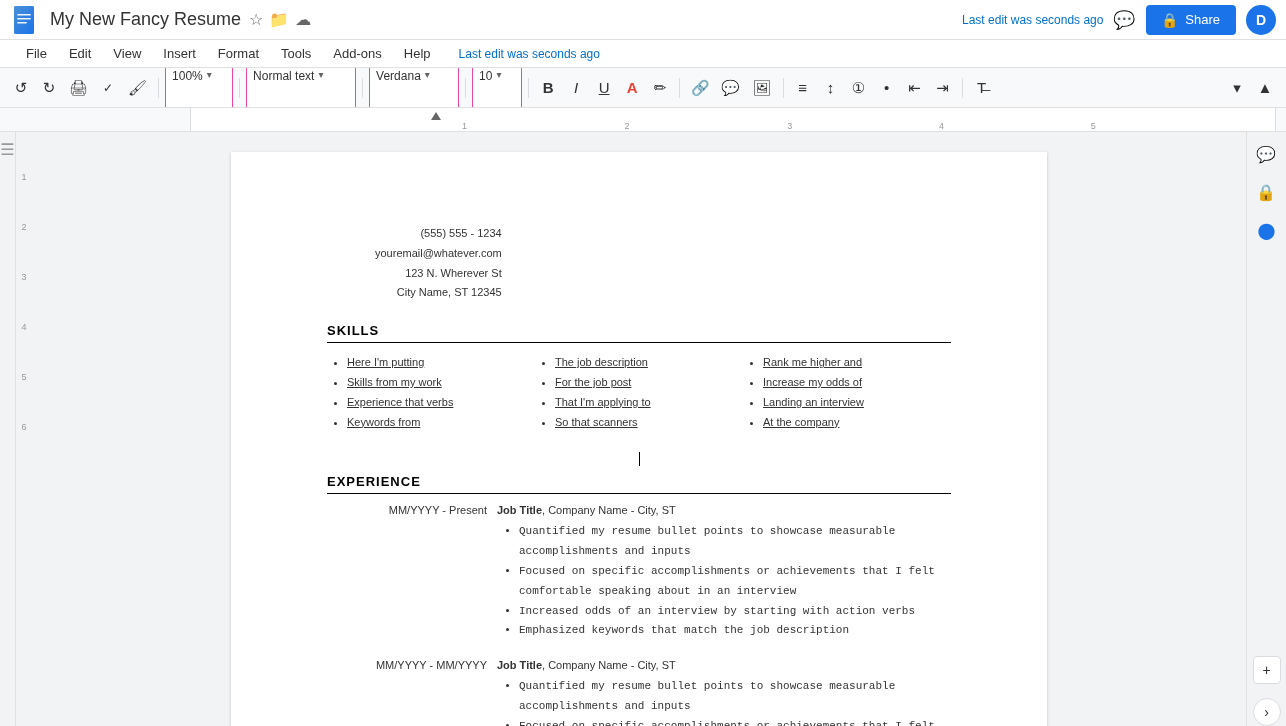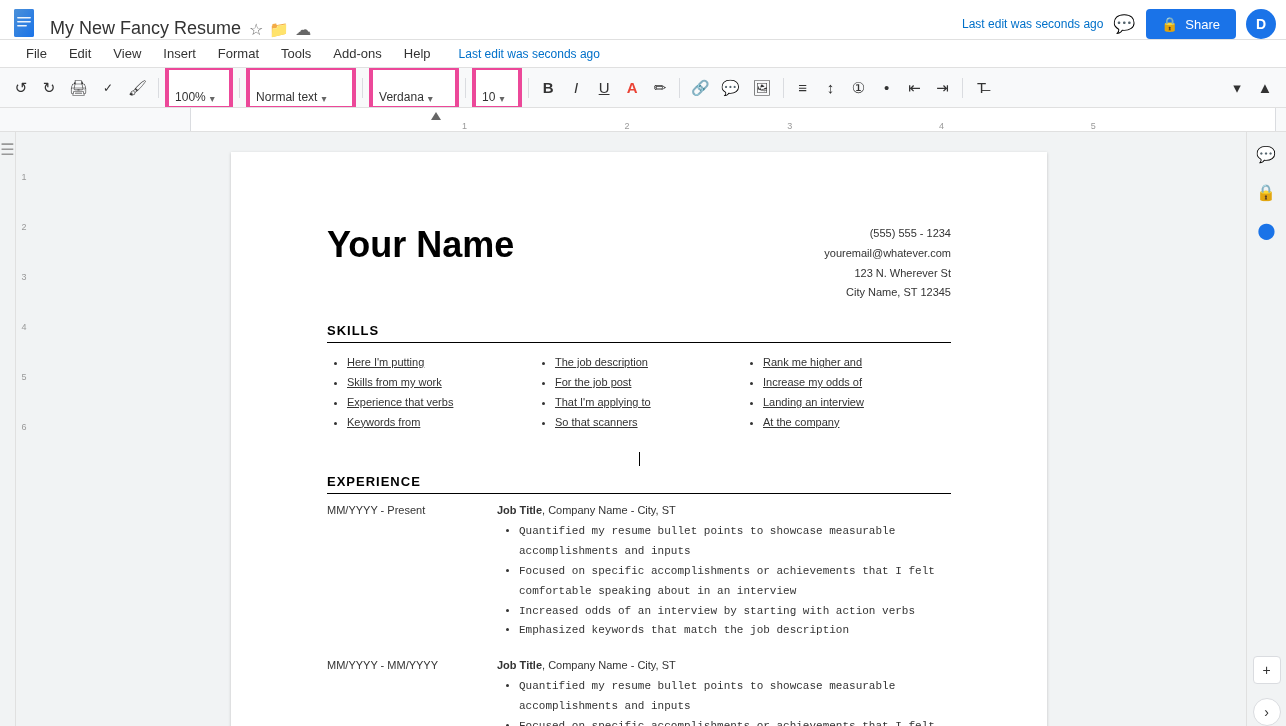--- a/index.html
+++ b/index.html
@@ -1,20 +1,20 @@
 <!DOCTYPE html>
 <html><head>
   <meta charset="utf-8">
   <style>
     * { box-sizing: border-box; margin: 0; padding: 0; }
     body { font-family: Arial, sans-serif; background: #f1f3f4; font-size: 13px; color: #333; overflow: hidden; height: 726px; width: 1286px; }
 
     
     #titlebar {
-      display: flex; align-items: flex-end; background: #fff; height: 40px; padding: 0 10px;
+      display: flex; align-items: center; background: #fff; height: 40px; padding: 0 10px;
       border-bottom: 1px solid #e0e0e0;
     }
     #titlebar .doc-icon { width: 32px; height: 32px; margin-right: 8px; flex-shrink: 0; }
     #titlebar .doc-title { font-size: 18px; color: #333; font-weight: normal; margin-right: 8px; }
     #titlebar .title-icons { display: flex; gap: 6px; align-items: center; }
     #titlebar .title-icons span { font-size: 16px; color: #666; cursor: pointer; }
     #titlebar .right-actions { display: flex; align-items: center; gap: 10px; margin-left: auto; }
     .share-btn {
       background: #1a73e8; color: #fff; border: none; border-radius: 4px; padding: 7px 16px;
       font-size: 13px; cursor: pointer; display: flex; align-items: center; gap: 6px; font-weight: 500;
@@ -30,22 +30,22 @@
     .last-edit-menu { color: #0070c9; font-size: 12px; margin-left: 16px; cursor: pointer; }
 
     
     #toolbar {
       display: flex; align-items: center; background: #f8f9fa; height: 40px; padding: 0 8px; gap: 2px;
       border-bottom: 1px solid #e0e0e0; overflow: hidden;
     }
     .tb-btn { background: none; border: none; cursor: pointer; border-radius: 3px; padding: 4px 5px; color: #333; font-size: 15px; display: flex; align-items: center; justify-content: center; min-width: 26px; height: 28px; }
     .tb-divider { width: 1px; height: 20px; background: #dadce0; margin: 0 4px; }
     .tb-select {
-      background: #fff; border: 4px solid #ec4899; border-radius: 3px; padding: 2px 6px;
-      font-size: 12px; cursor: pointer; height: 44px; display: flex; align-items: flex-end; gap: 4px;
+      background: #fff; border: 1px solid #ec4899; border-radius: 3px; padding: 2px 6px;
+      font-size: 12px; cursor: pointer; height: 44px; display: flex; align-items: flex-start; gap: 4px;
     }
     .tb-select-zoom { width: 68px; }
     .tb-select-style { width: 110px; }
     .tb-select-font { width: 90px; }
     .tb-select-size { width: 50px; }
     .chevron-down { font-size: 10px; color: #666; }
     .tb-bold { font-weight: bold; }
     .tb-italic { font-style: italic; }
     .tb-underline { text-decoration: underline; }
 
@@ -79,21 +79,21 @@
       font-family: 'Verdana', sans-serif; font-size: 13px; font-weight: bold; letter-spacing: 1px;
       text-transform: uppercase; border-bottom: 1px solid #000; padding-bottom: 4px; margin-bottom: 10px; color: #000;
     }
     .section { margin-bottom: 20px; }
 
     .skills-grid { display: grid; grid-template-columns: 1fr 1fr 1fr; gap: 0; }
     .skill-col ul { list-style: disc; padding-left: 20px; }
     .skill-col ul li { font-size: 11px; line-height: 1.8; font-family: 'Verdana', sans-serif; text-decoration: underline; }
 
     .exp-row { display: grid; grid-template-columns: 160px 1fr; gap: 10px; margin-bottom: 18px; }
-    .exp-date { font-size: 11px; font-family: 'Verdana', sans-serif; padding-top: 0; }
+    .exp-date { font-size: 11px; font-family: 'Verdana', sans-serif; padding-top: 0; text-align: right; }
     .exp-content .job-title { font-size: 11px; font-family: 'Verdana', sans-serif; margin-bottom: 6px; }
     .exp-content .job-title strong { font-weight: bold; }
     .exp-content ul { list-style: disc; padding-left: 22px; }
     .exp-content ul li { font-size: 11px; line-height: 1.8; font-family: Liberation Mono, monospace; }
 
     .cursor-line { display: inline-block; width: 1px; height: 14px; background: #000; animation: blink 1s infinite; vertical-align: middle; }
     @keyframes blink { 0%,100%{opacity:1} 50%{opacity:0} }
 
     
     #doc-scroll::-webkit-scrollbar { width: 8px; }
@@ -233,21 +233,20 @@
     <div style="margin-top:40px">3</div>
     <div style="margin-top:40px">4</div>
     <div style="margin-top:40px">5</div>
     <div style="margin-top:40px">6</div>
   </div>
 
   <div id="doc-scroll">
     <div id="doc-page">
 
       <div class="resume-header">
-        <div class="resume-name">Your Name</div>
         <div class="resume-contact">
           <div>(555) 555 - 1234</div>
           <div>youremail@whatever.com</div>
           <div>123 N. Wherever St</div>
           <div>City Name, ST 12345</div>
         </div>
       </div>
 
       <div class="section">
         <div class="section-title">SKILLS</div>

